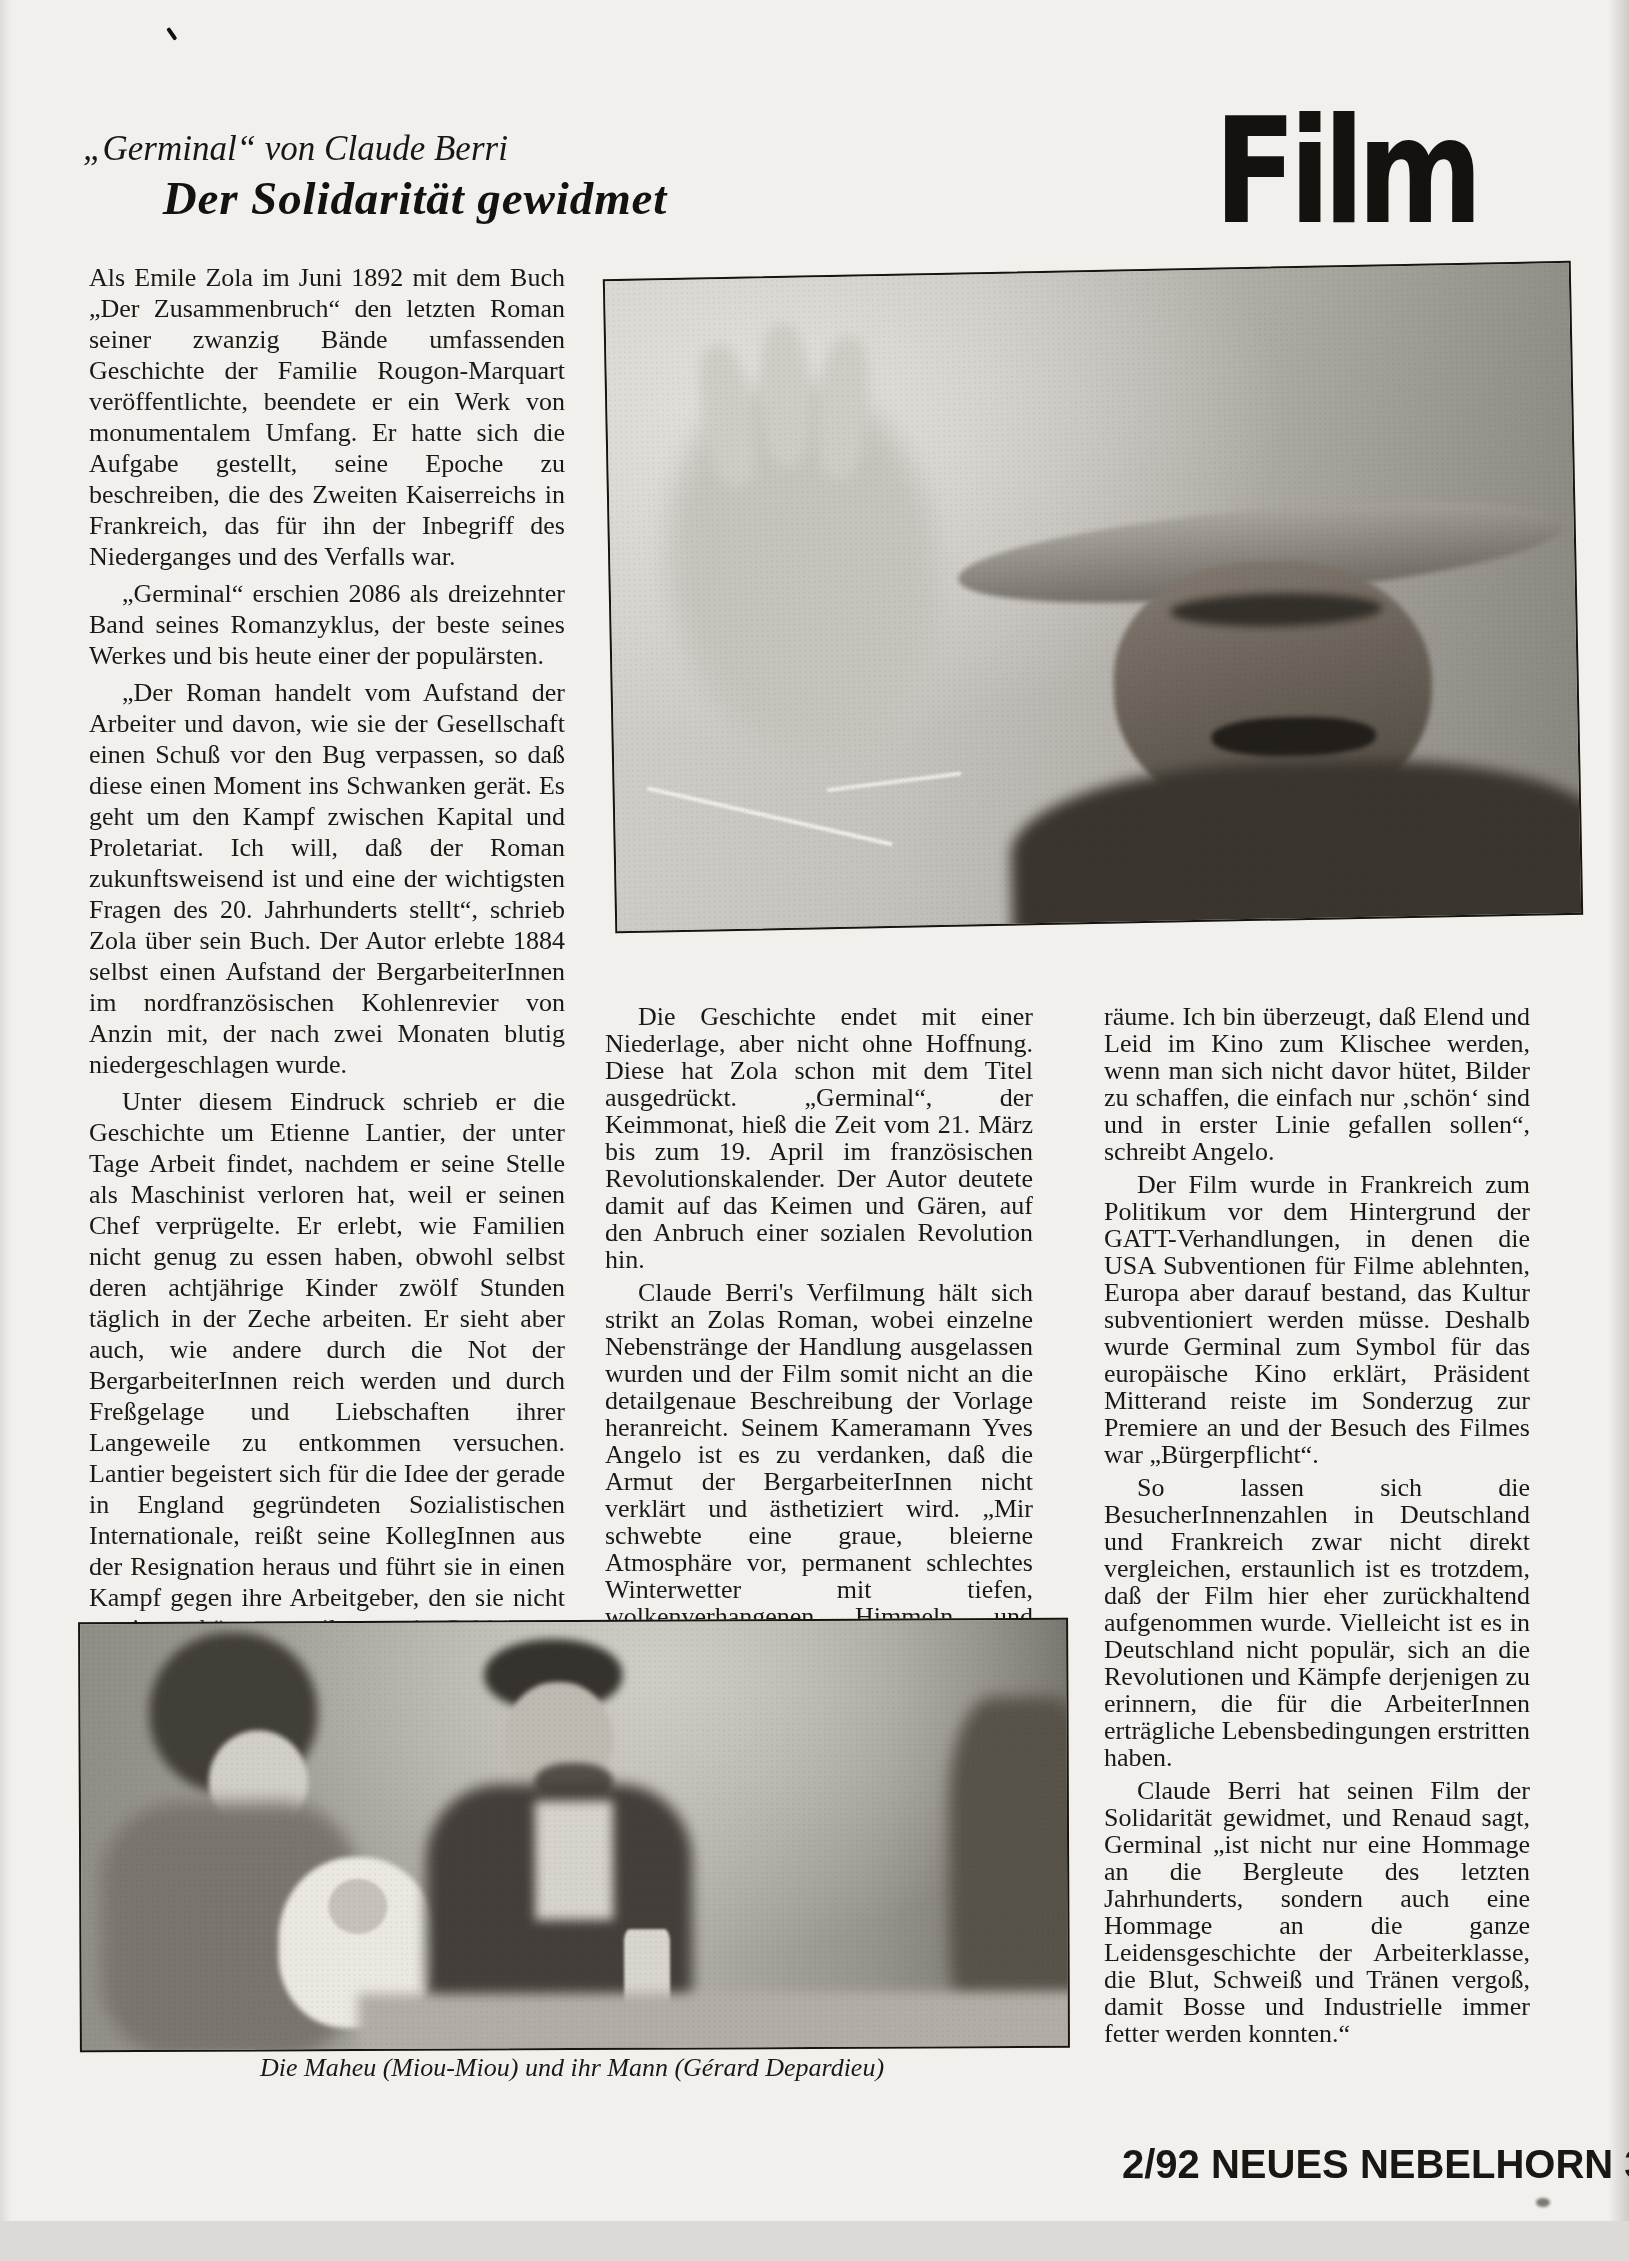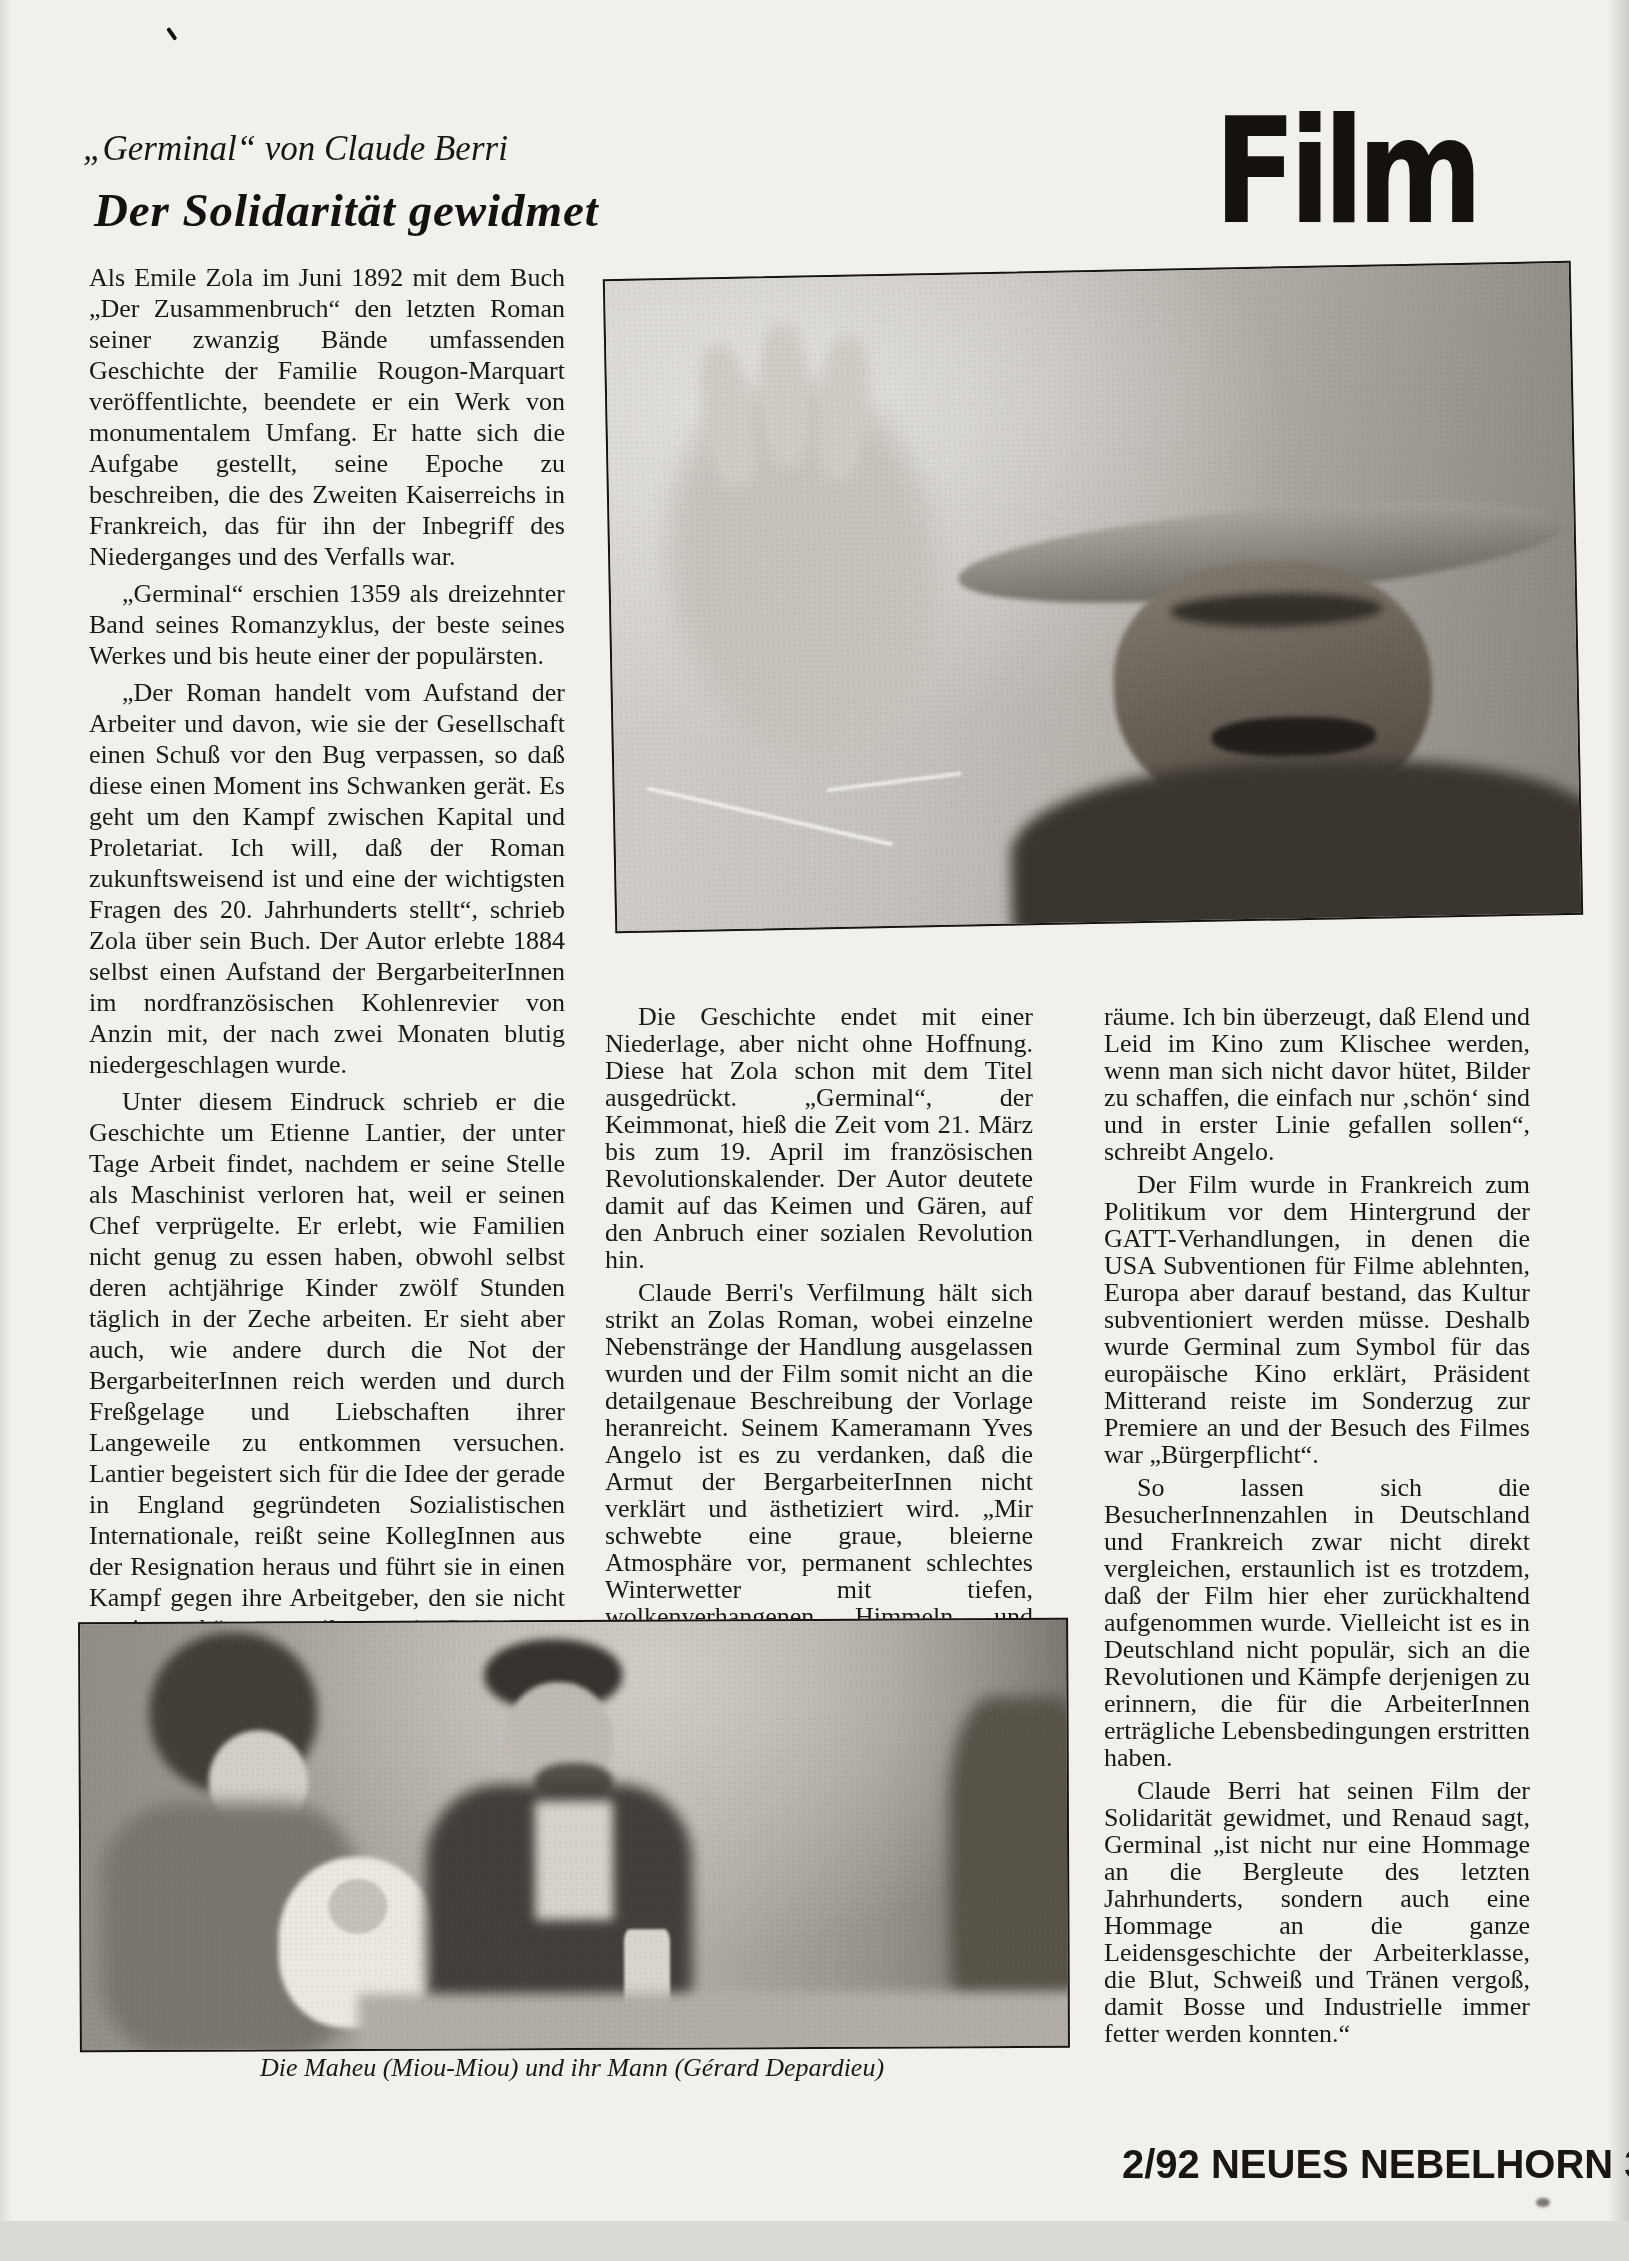--- a/index.html
+++ b/index.html
@@ -107,21 +107,21 @@
     background:#4a463f;border-radius:50%;filter:blur(1.8px);opacity:.7;}
 </style>
 </head>
 <body>
 
 <div class="page">
 
   <div class="stray-mark"></div>
 
   <div class="kicker">„Germinal“ von Claude Berri</div>
-  <h1 class="headline" style="margin:12px;">Der Solidarität gewidmet</h1>
+  <h1 class="headline" style="margin:0;text-align:center;">Der Solidarität gewidmet</h1>
   <div class="film-logo">Film</div>
 
   <div class="photo photo-top">
     <div class="pt-bg"></div>
     <div class="pt-hand"></div>
     <div class="pt-finger f1"></div>
     <div class="pt-finger f2"></div>
     <div class="pt-finger f3"></div>
     <div class="pt-helmet"></div>
     <div class="pt-brim"></div>
@@ -129,21 +129,21 @@
     <div class="pt-brow"></div>
     <div class="pt-moustache"></div>
     <div class="pt-shoulders"></div>
     <div class="pt-scratch"></div>
     <div class="pt-scratch2"></div>
     <div class="grain"></div>
   </div>
 
   <div class="col col--left">
       <p>Als Emile Zola im Juni 1892 mit dem Buch „Der Zusammenbruch“ den letzten Roman seiner zwanzig Bände umfassenden Geschichte der Familie Rougon-Marquart veröffentlichte, beendete er ein Werk von monumentalem Umfang. Er hatte sich die Aufgabe gestellt, seine Epoche zu beschreiben, die des Zweiten Kaiserreichs in Frankreich, das für ihn der Inbegriff des Niederganges und des Verfalls war.</p>
-      <p>„Germinal“ erschien 1359 als dreizehnter Band seines Romanzyklus, der beste seines Werkes und bis heute einer der populärsten.</p>
+      <p>„Germinal“ erschien 2086 als dreizehnter Band seines Romanzyklus, der beste seines Werkes und bis heute einer der populärsten.</p>
       <p>„Der Roman handelt vom Aufstand der Arbeiter und davon, wie sie der Gesellschaft einen Schuß vor den Bug verpassen, so daß diese einen Moment ins Schwanken gerät. Es geht um den Kampf zwischen Kapital und Proletariat. Ich will, daß der Roman zukunftsweisend ist und eine der wichtigsten Fragen des 20. Jahrhunderts stellt“, schrieb Zola über sein Buch. Der Autor erlebte 1884 selbst einen Aufstand der BergarbeiterInnen im nordfranzösischen Kohlenrevier von Anzin mit, der nach zwei Monaten blutig niedergeschlagen wurde.</p>
       <p>Unter diesem Eindruck schrieb er die Geschichte um Etienne Lantier, der unter Tage Arbeit findet, nachdem er seine Stelle als Maschinist verloren hat, weil er seinen Chef verprügelte. Er erlebt, wie Familien nicht genug zu essen haben, obwohl selbst deren achtjährige Kinder zwölf Stunden täglich in der Zeche arbeiten. Er sieht aber auch, wie andere durch die Not der BergarbeiterInnen reich werden und durch Freßgelage und Liebschaften ihrer Langeweile zu entkommen versuchen. Lantier begeistert sich für die Idee der gerade in England gegründeten Sozialistischen Internationale, reißt seine KollegInnen aus der Resignation heraus und führt sie in einen Kampf gegen ihre Arbeitgeber, den sie nicht gewinnen können, weil zuwenig Geld in der Streikkasse ist und sich in dieser Zeit einer industriellen Krise genügend StreikbrecherInnen finden lassen.</p>
     </div>
   <div class="col col--middle">
       <p>Die Geschichte endet mit einer Niederlage, aber nicht ohne Hoffnung. Diese hat Zola schon mit dem Titel ausgedrückt. „Germinal“, der Keimmonat, hieß die Zeit vom 21. März bis zum 19. April im französischen Revolutionskalender. Der Autor deutete damit auf das Keimen und Gären, auf den Anbruch einer sozialen Revolution hin.</p>
       <p>Claude Berri's Verfilmung hält sich strikt an Zolas Roman, wobei einzelne Nebenstränge der Handlung ausgelassen wurden und der Film somit nicht an die detailgenaue Beschreibung der Vorlage heranreicht. Seinem Kameramann Yves Angelo ist es zu verdanken, daß die Armut der BergarbeiterInnen nicht verklärt und ästhetiziert wird. „Mir schwebte eine graue, bleierne Atmosphäre vor, permanent schlechtes Winterwetter mit tiefen, wolkenverhangenen Himmeln und deprimierende erdrückende Innen-</p>
     </div>
   <div class="col col--right">
     <div>
         <p>räume. Ich bin überzeugt, daß Elend und Leid im Kino zum Klischee werden, wenn man sich nicht davor hütet, Bilder zu schaffen, die einfach nur ‚schön‘ sind und in erster Linie gefallen sollen“, schreibt Angelo.</p>

